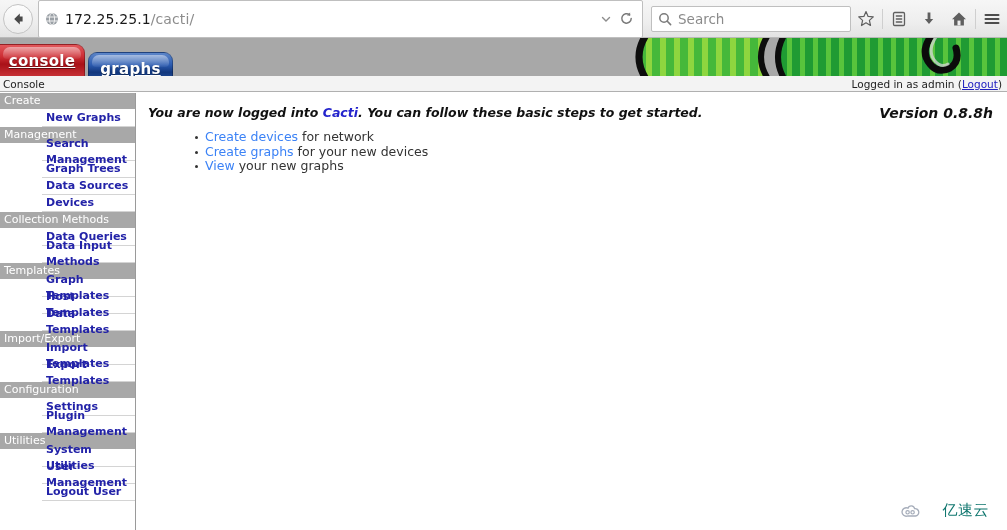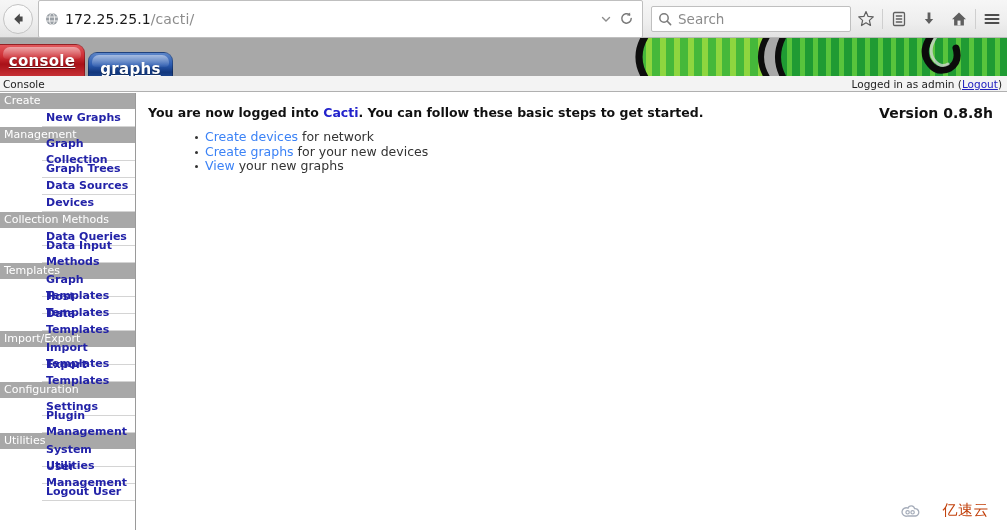--- a/index.html
+++ b/index.html
@@ -159,20 +159,21 @@
   
   #content {
     position: absolute; left: 137px; top: 93px;
     width: 870px; height: 437px;
     background: #ffffff;
     overflow: hidden;
   }
   #intro-row {
     display: flex; align-items: flex-start;
     padding: 12px 14px 0 11px;
+    font-style: italic;
   }
   #intro-text {
     font-size: 12.5px; font-weight: bold; color: #111;
     flex: 1 1 auto;
   }
   #intro-text a { color: #2323cc; text-decoration: none; }
   #version-text {
     font-size: 14px; font-weight: bold; color: #111;
     flex: none; padding-left: 10px;
   }
@@ -188,21 +189,21 @@
   #steps li::before {
     content: ""; position: absolute; left: 0; top: 6px;
     width: 3px; height: 3px; background: #333; border-radius: 50%;
   }
   #steps a { color: #3b82f6; text-decoration: none; }
 
   
   #watermark {
     position: absolute; right: 18px; bottom: 10px;
     display: flex; align-items: center; gap: 20px;
-    color: #c2410c; font-size: 15px;
+    color: #0f766e; font-size: 15px;
     user-select: none;
   }
   #watermark .wm-text { font-family: "DejaVu Sans", sans-serif; letter-spacing: .5px; }
 </style>
 </head>
 <body>
 
 <div id="browser-chrome">
 
   <div class="back-btn">
@@ -339,21 +340,21 @@
       <span>Create</span>
     </div>
   <div class="nav-link">
       <span>New Graphs</span>
     </div>
 
   <div class="nav-header">
       <span>Management</span>
     </div>
   <div class="nav-link">
-      <span>Graph Collection</span>
+      <span>Search Management</span>
     </div>
   <div class="nav-link">
       <span>Graph Trees</span>
     </div>
   <div class="nav-link">
       <span>Data Sources</span>
     </div>
   <div class="nav-link">
       <span>Devices</span>
     </div>

